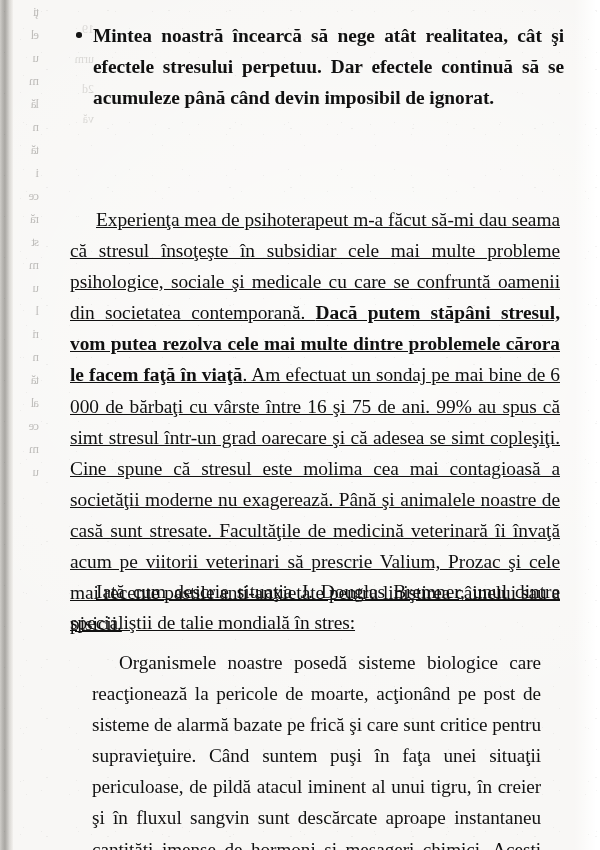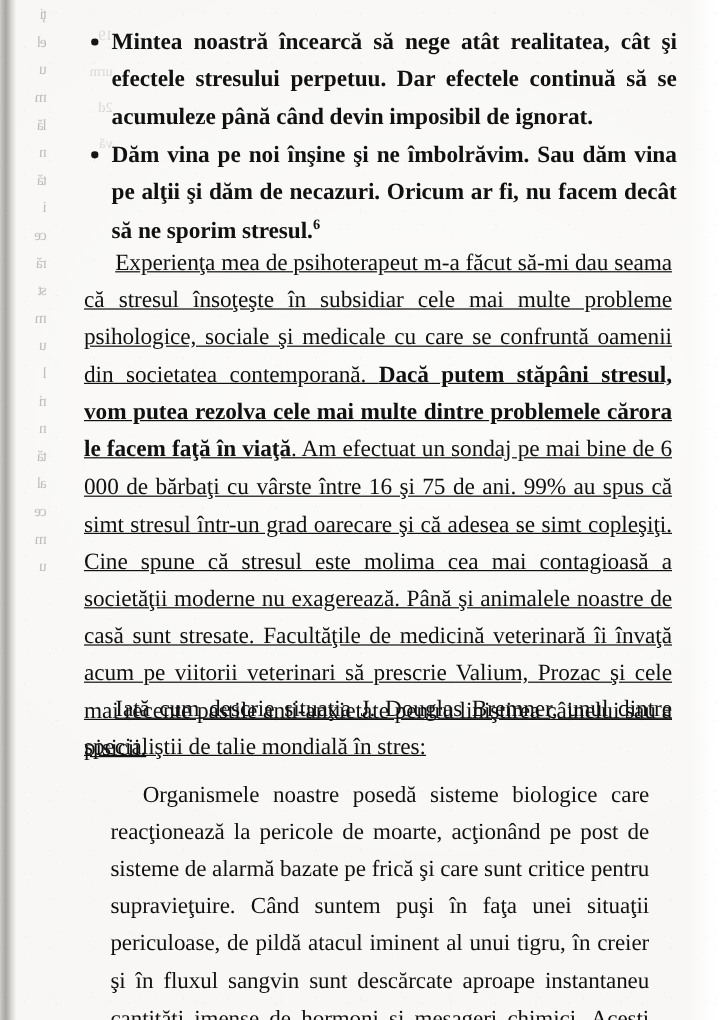--- a/index.html
+++ b/index.html
@@ -223,24 +223,20 @@
 
   <div class="content">
 
     <ul class="bullet-list">
 
       <li class="bullet-item">
         <span class="bullet-dot"></span>
         <span>Mintea noastră încearcă să nege atât realitatea, cât şi efectele stresului perpetuu. Dar efectele continuă să se acumuleze până când devin imposibil de ignorat.</span>
       </li>
 
-      <li class="bullet-item">
-        <span class="bullet-dot"></span>
-        <span>Dăm vina pe noi înşine şi ne îmbolrăvim. Sau dăm vina pe alţii şi dăm de necazuri. Oricum ar fi, nu facem decât să ne sporim stresul.</span><span class="sup">6</span>
-      </li>
 
     </ul>
 
     <p class="body-para p1">
       <span class="indent"></span><span>Experienţa mea de psihoterapeut m-a făcut să-mi dau seama că stresul însoţeşte în subsidiar cele mai multe probleme psihologice, sociale şi medicale cu care se confruntă oamenii din societatea contemporană. </span><b class="bold-run">Dacă putem stăpâni stresul, vom putea rezolva cele mai multe dintre problemele cărora le facem faţă în viaţă</b><span>. Am efectuat un sondaj pe mai bine de 6 000 de bărbaţi cu vârste între 16 şi 75 de ani. 99% au spus că simt stresul într-un grad oarecare şi că adesea se simt copleşiţi. Cine spune că stresul este molima cea mai contagioasă a societăţii moderne nu exagerează. Până şi animalele noastre de casă sunt stresate. Facultăţile de medicină veterinară îi învaţă acum pe viitorii veterinari să prescrie Valium, Prozac şi cele mai recente pastile anti-anxietate pentru liniştirea câinelui sau a pisicii.</span>
     </p>
 
     <p class="body-para p2">
       <span class="indent"></span><span>Iată cum descrie situaţia J. Douglas Bremner, unul dintre specialiştii de talie mondială în stres:</span>
     </p>

